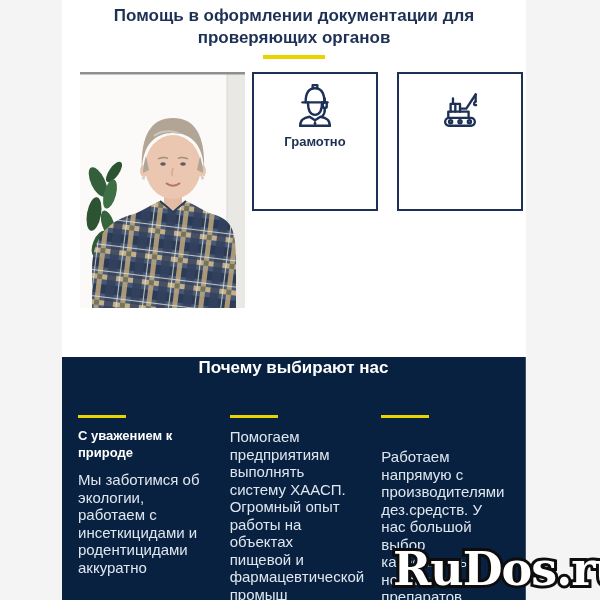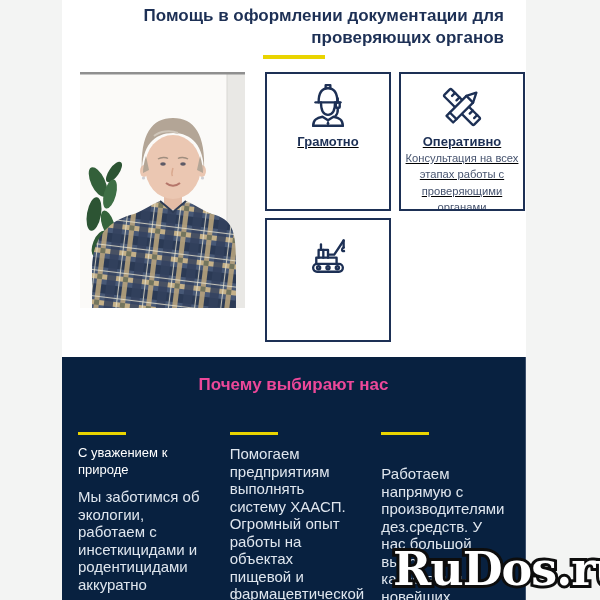--- a/index.html
+++ b/index.html
@@ -2,48 +2,48 @@
 <html><head>
 <meta charset="utf-8">
 <style>
   html,body{margin:0;padding:0;}
   body{font-family:"Liberation Sans",sans-serif;background:#f3f4f3;}
   .page{position:relative;width:600px;height:600px;background:#f3f4f3;overflow:hidden;}
   .content{position:absolute;left:62px;top:0;width:464px;height:600px;background:#ffffff;}
 
   
   .header{padding-top:5px;}
-  .page-title{max-width:420px;margin:0 auto;text-align:right;font-size:17px;line-height:22px;
+  .page-title{max-width:420px;margin:0 auto;text-align:center;font-size:17px;line-height:22px;
     font-weight:bold;color:#1d3055;}
   .title-underline{width:62px;height:4px;background:#e9d400;margin:6px auto 0;}
 
   
   .main-row{display:flex;margin-top:13px;padding-left:18px;}
   .photo{display:block;width:165px;height:236px;flex:0 0 165px;}
-  .cards{margin-left:20px;display:grid;grid-template-columns:126px 126px;grid-template-rows:139px 124px;
-    gap:7px 8px;text-decoration:underline;}
+  .cards{margin-left:7px;display:grid;grid-template-columns:126px 126px;grid-template-rows:139px 124px;
+    gap:7px 19px;}
   .card{box-sizing:border-box;border:2px solid #1d3055;background:#fff;text-align:center;
     padding:6px 1px 0;overflow:hidden;}
   .card .icon{width:50px;height:50px;display:block;margin:2px auto 0;}
   .card-title{font-size:13px;font-weight:bold;color:#1d3055;margin-top:2px;}
   .card-text{font-size:11.2px;line-height:16.4px;color:#46536e;margin-top:1px;}
   .icon path,.icon rect,.icon circle{stroke:#1d3055;stroke-width:3;fill:none;
     stroke-linecap:round;stroke-linejoin:round;}
   .icon .fillnavy{fill:#1d3055;stroke:none;}
   .icon .white{fill:#ffffff;}
 
   
   .why{position:absolute;left:0;top:357px;width:464px;height:243px;background:#082140;
     border-right:1px solid #3c4f6b;box-sizing:border-box;}
-  .why-heading{padding-top:17px;text-align:center;font-size:17px;line-height:22px;
-    font-weight:bold;color:#ec4899;}
+  .why-heading{text-align:center;font-size:17px;line-height:22px;
+    font-weight:bold;color:#ffffff;}
   .why-cols{display:flex;gap:24px;padding:0 16px;margin-top:36px;}
   .why-col{flex:1;min-width:0;}
   .accent-bar{width:48px;height:3px;background:#e9d400;}
-  .why-col-title{font-size:13px;line-height:17px;font-weight:normal;color:#ffffff;margin-top:9px;}
+  .why-col-title{font-size:13px;line-height:17px;font-weight:bold;color:#ffffff;margin-top:9px;}
   .why-col-text{font-size:15px;line-height:17.5px;color:#dfe6ee;margin-top:10px;}
   .why-col:nth-child(3) .why-col-text{margin-top:30px;}
 
   
   .watermark{position:absolute;left:393px;top:544px;z-index:10;font-family:"DejaVu Serif",serif;
     font-weight:bold;font-size:46px;line-height:1.1;letter-spacing:-1px;color:#ffffff;
     -webkit-text-stroke:6px #0d0d0d;paint-order:stroke fill;white-space:nowrap;}
 </style>
 </head>
 <body>
@@ -114,35 +114,20 @@
             <path d="M13,56 C13,48 18,46 25,44.5 L32,49 L39,44.5 C46,46 51,48 51,56"></path>
             <path d="M13,56 H51"></path>
             <path d="M41,44.5 C44,41 45,38 44.5,34"></path>
             <rect x="42" y="26" width="5" height="7" rx="1"></rect>
             <path d="M44.5,26 V21"></path>
             <path class="fillnavy" d="M32,49 L30,53 L32,56.5 L34,53 Z"></path>
           </svg>
           <div class="card-title">Грамотно</div>
         </div>
 
-        <div class="card">
-          <svg class="icon" viewBox="0 0 64 64">
-            <g transform="rotate(45 32 32)">
-              <rect class="white" x="5" y="25.5" width="54" height="13" rx="2" style="fill:#fff"></rect>
-              <path d="M13,25.5 V31 M21,25.5 V31 M29,25.5 V31 M37,25.5 V31 M45,25.5 V31 M53,25.5 V31"></path>
-            </g>
-            <g transform="rotate(-45 32 32)">
-              <path d="M10,26 H46 L58,32 L46,38 H10 Z" style="fill:#fff"></path>
-              <path d="M16,26 V38"></path>
-              <path d="M46,26 V38"></path>
-            </g>
-          </svg>
-          <div class="card-title">Оперативно</div>
-          <div class="card-text">Консультация на всех этапах работы с проверяющими органами</div>
-        </div>
 
 
         <div class="card">
           <svg class="icon" viewBox="0 0 64 64">
             <path d="M33,34 H40 L52,16"></path>
             <path d="M52,16 V25"></path>
             <path d="M52,25 c-3,1.5 -2.5,5.5 0.5,4.5"></path>
             <path d="M23,28 V21"></path>
             <path d="M20,38 V28 H32 V38"></path>
             <path d="M26,28 V38"></path>

